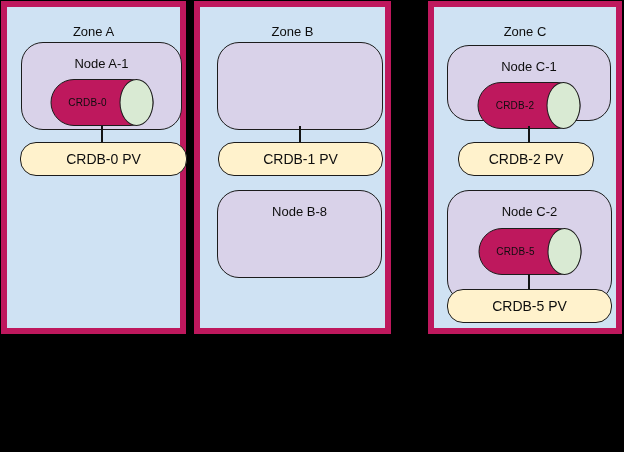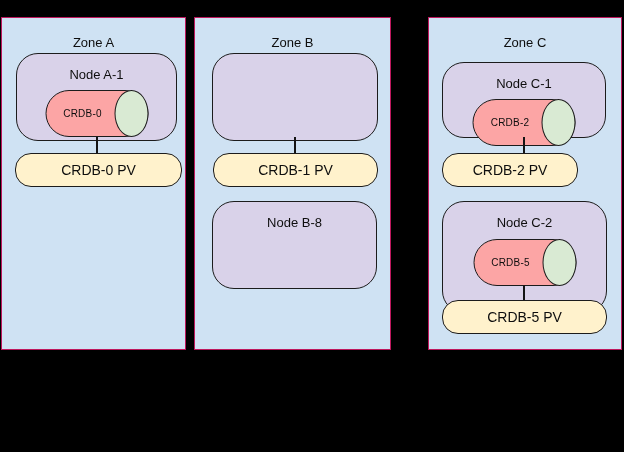--- a/index.html
+++ b/index.html
@@ -3,39 +3,39 @@
 <meta charset="utf-8">
 <style>
   html,body { margin:0; padding:0; background:#000; }
   * { box-sizing:border-box; }
   .stage {
     position:relative; width:624px; height:452px; background:#000000;
     font-family:"Liberation Sans", sans-serif; color:#0e0e0e; overflow:hidden;
   }
   .zone {
     position:absolute; top:1px; height:333px;
-    background:#cfe2f3; border:1px solid #be185d;margin-top:16px;
+    background:#cfe2f3; border:6px solid #be185d;
   }
   .zone-title {
     position:absolute; top:17px; left:0; right:0;
     text-align:center; font-size:13px; color:#0e0e0e;
   }
   .node {
     position:absolute; background:#d9d2e9; border:1px solid #1c1c1c;
     border-radius:22px;
     padding-left:32px;
   }
   .node-label {
     position:absolute; top:13px; left:0; right:0;
     text-align:center; font-size:13px;
   }
   .cylinder {
     position:absolute; top:36px; left:50%; transform:translateX(-50%);
     width:103px; height:47px;
-    background:#fca5a5; border:1px solid #1c1c1c; border-radius:23.5px;
+    background:#be185d; border:1px solid #1c1c1c; border-radius:23.5px;
   }
   .cyl-cap {
     position:absolute; top:-1px; right:-1px; width:34px; height:47px;
     background:#d9ead3; border:1px solid #1c1c1c; border-radius:50%;
   }
   .cyl-label {
     position:absolute; left:2px; right:30px; top:0; bottom:0;
     display:flex; align-items:center; justify-content:center;
     font-size:10px; letter-spacing:0.2px;
   }
@@ -85,31 +85,31 @@
     </div>
 
     <div class="node" style="top:183px;left:17px;width:165px;height:88px;">
       <div class="node-label">Node B-8</div>
     </div>
   </div>
 
   <div class="zone" style="left:428px;width:194px;">
     <div class="zone-title">Zone C</div>
 
-    <div class="node" style="top:44px;left:13px;width:164px;height:76px;">
+    <div class="node" style="top:38px;left:13px;width:164px;height:76px;">
       <div class="node-label">Node C-1</div>
       <div class="cylinder">
         <span class="cyl-cap"></span>
         <span class="cyl-label">CRDB-2</span>
       </div>
     </div>
 
     <div class="connector" style="left:94px;top:119px;height:17px;"></div>
 
-    <div class="pv" style="top:135px;left:13px;width:136px;">
+    <div class="pv" style="top:135px;left:24px;width:136px;">
       <span>CRDB-2 PV</span>
     </div>
 
     <div class="node" style="top:183px;left:13px;width:165px;height:112px;">
       <div class="node-label">Node C-2</div>
       <div class="cylinder" style="top:37px;">
         <span class="cyl-cap"></span>
         <span class="cyl-label">CRDB-5</span>
       </div>
     </div>

